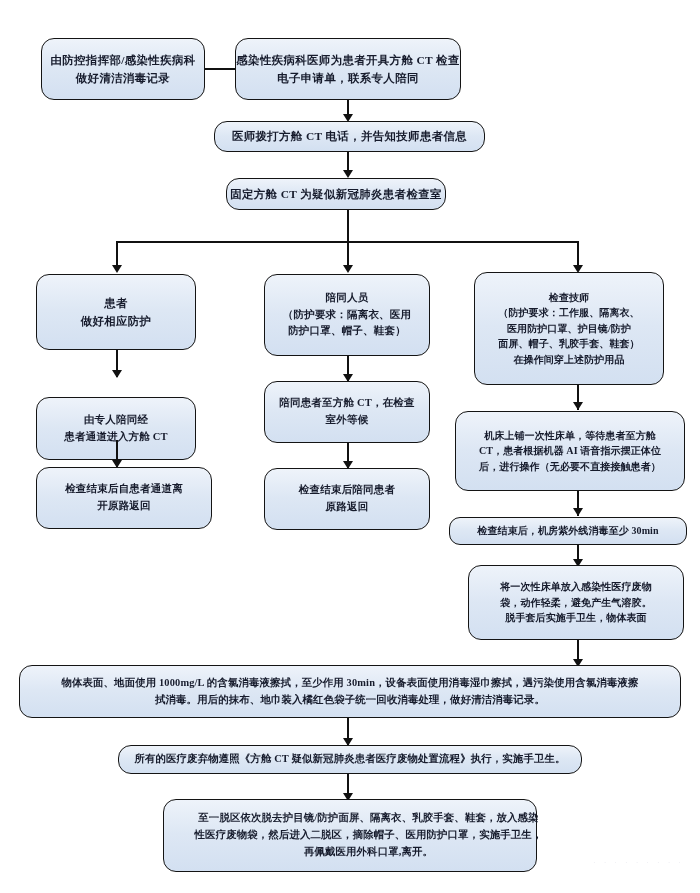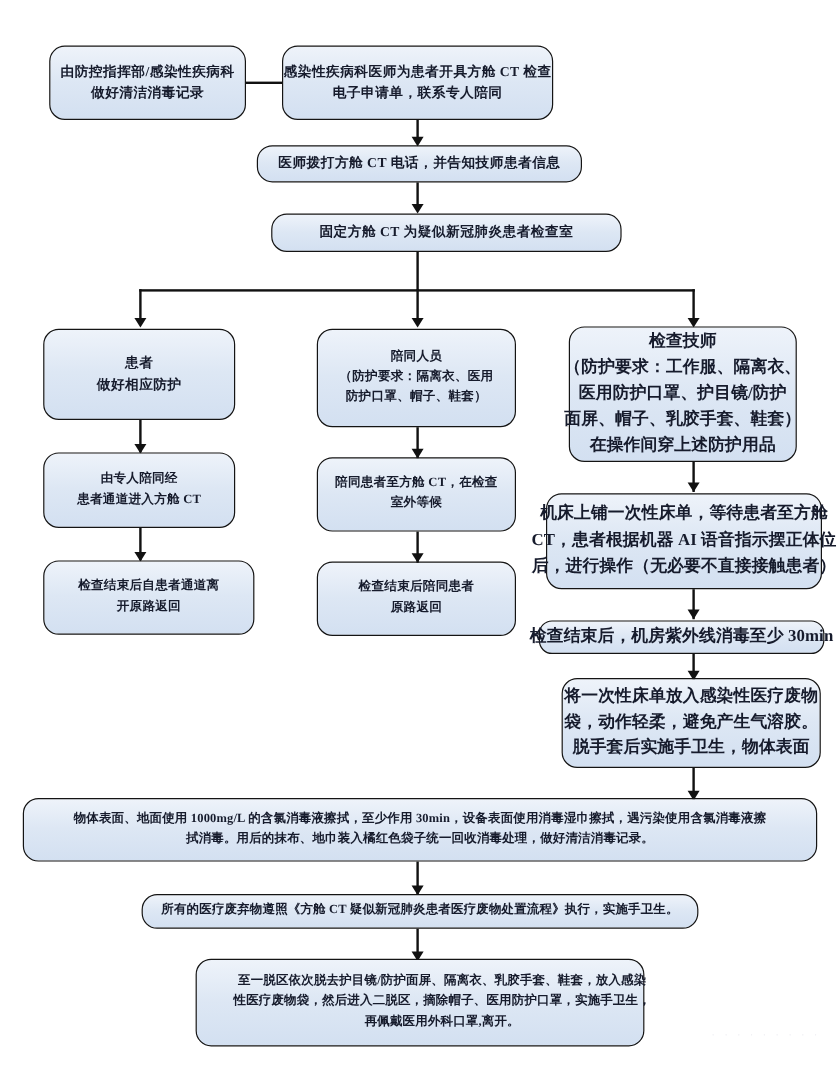--- a/index.html
+++ b/index.html
@@ -40,21 +40,21 @@
   }
   .node.sharp {
     border-radius: 11px;
   }
   .node .ln {
     display: block;
     white-space: nowrap;
   }
   .node.wrapwide { font-size: 10.4px; letter-spacing: .15px; }
   .node.small    { font-size: 10.5px; letter-spacing: .2px; line-height: 1.58; }
-  .node.tiny     { font-size: 14px;   letter-spacing: .1px; line-height: 1.55; }
+  .node.tiny     { font-size: 10px;   letter-spacing: .1px; line-height: 1.55; }
 
   
   .conn {
     position: absolute;
     background: #111111;
   }
   .vline { width: 2px; }
   .hline { height: 2px; }
   .arrow {
     position: absolute;
@@ -94,21 +94,21 @@
   <div class="conn vline" style="left:347px; top:100px; height:18px;"></div>
   <div class="arrow" style="left:343px; top:114px;"></div>
 
   <div class="node" style="left:214px; top:121px; width:271px; height:31px;">
     <span class="ln">医师拨打方舱 CT 电话，并告知技师患者信息</span>
   </div>
 
   <div class="conn vline" style="left:347px; top:152px; height:23px;"></div>
   <div class="arrow" style="left:343px; top:170px;"></div>
 
-  <div class="node" style="left:226px; top:178px; width:292px; height:32px;">
+  <div class="node" style="left:226px; top:178px; width:220px; height:32px;">
     <span class="ln">固定方舱 CT 为疑似新冠肺炎患者检查室</span>
   </div>
 
   <div class="conn vline" style="left:347px; top:210px; height:32px;"></div>
   <div class="conn hline" style="left:116px; top:241px; width:463px;"></div>
 
   <div class="conn vline" style="left:116px; top:241px; height:28px;"></div>
   <div class="arrow" style="left:112px; top:265px;"></div>
 
   <div class="conn vline" style="left:347px; top:241px; height:28px;"></div>
@@ -118,21 +118,21 @@
   <div class="arrow" style="left:573px; top:265px;"></div>
 
   <div class="node" style="left:36px; top:274px; width:160px; height:76px;">
     <span class="ln">患者</span>
     <span class="ln">做好相应防护</span>
   </div>
 
   <div class="conn vline" style="left:116px; top:350px; height:27px;"></div>
   <div class="arrow" style="left:112px; top:370px;"></div>
 
-  <div class="node small" style="left:36px; top:377px; width:160px; height:63px;">
+  <div class="node small" style="left:36px; top:397px; width:160px; height:63px;">
     <span class="ln">由专人陪同经</span>
     <span class="ln">患者通道进入方舱 CT</span>
   </div>
 
   <div class="conn vline" style="left:116px; top:440px; height:27px;"></div>
   <div class="arrow" style="left:112px; top:460px;"></div>
 
   <div class="node small" style="left:36px; top:467px; width:176px; height:62px;justify-content:center;">
     <span class="ln">检查结束后自患者通道离</span>
     <span class="ln">开原路返回</span>

